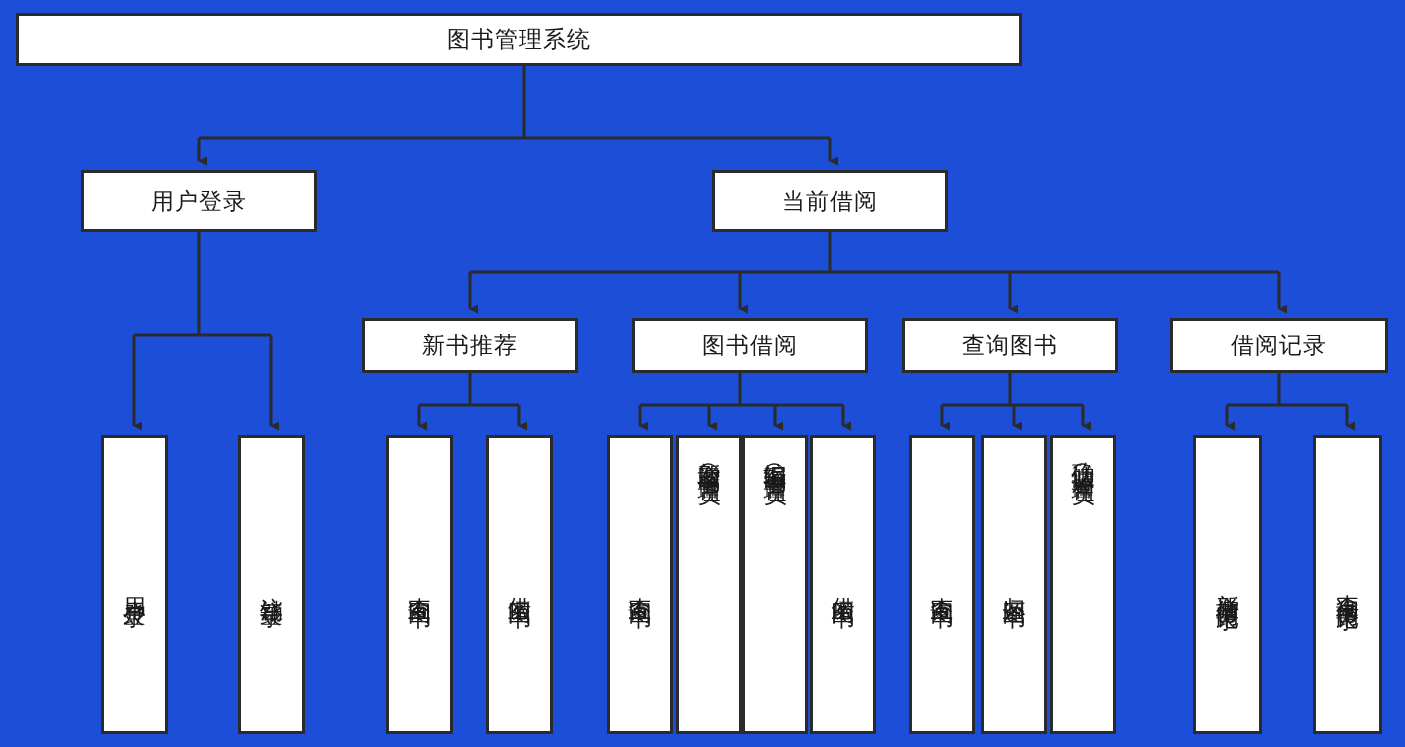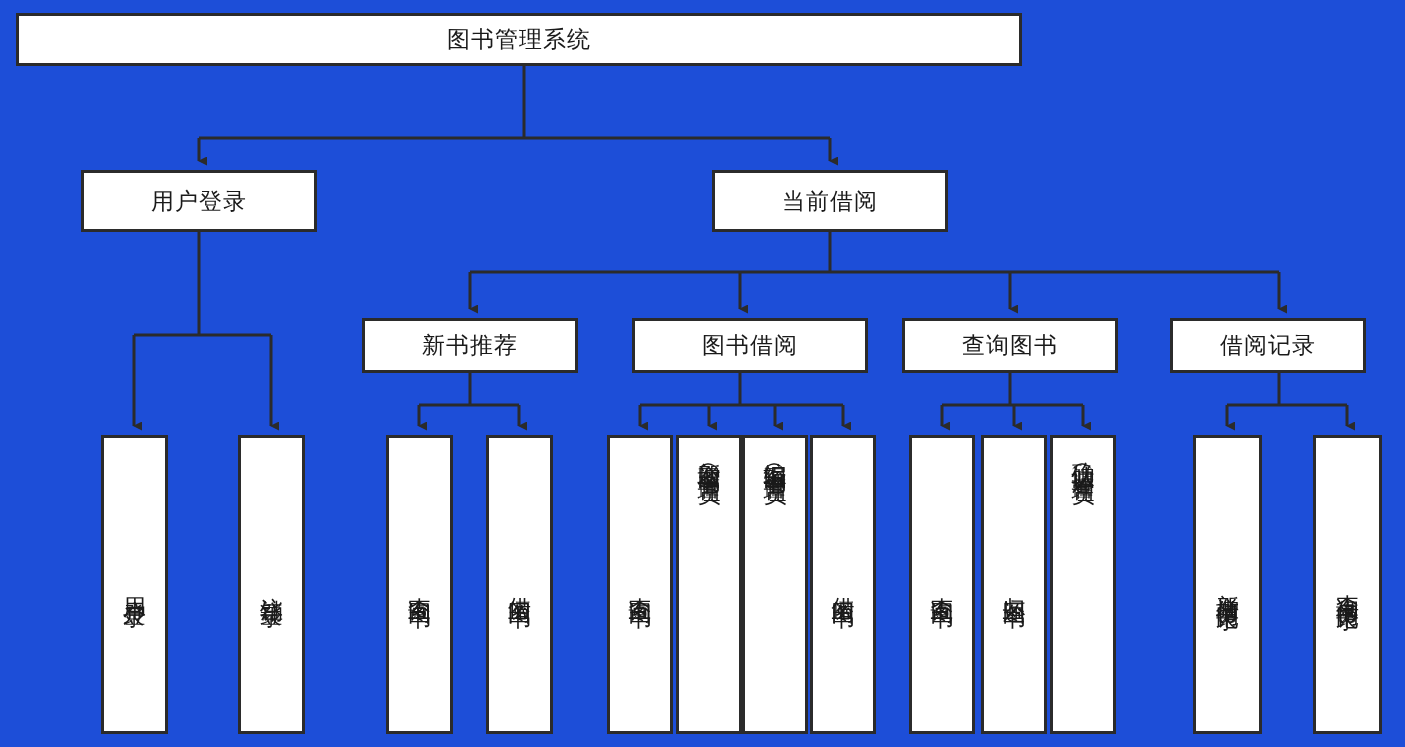--- a/index.html
+++ b/index.html
@@ -134,21 +134,21 @@
       </div>
       <div class="node horiz" style="left: 362px; top: 318px; width: 216px; height: 55px;">
         <span>新书推荐</span>
       </div>
       <div class="node horiz" style="left: 632px; top: 318px; width: 236px; height: 55px;">
         <span>图书借阅</span>
       </div>
       <div class="node horiz" style="left: 902px; top: 318px; width: 216px; height: 55px;">
         <span>查询图书</span>
       </div>
-      <div class="node horiz" style="left: 1170px; top: 318px; width: 196px; height: 55px;">
+      <div class="node horiz" style="left: 1170px; top: 318px; width: 218px; height: 55px;">
         <span>借阅记录</span>
       </div>
       <div class="node vert centered" style="left: 101px; top: 435px; width: 67px; height: 299px;">
         <span class="vtext">用户登录</span>
       </div>
       <div class="node vert centered" style="left: 238px; top: 435px; width: 67px; height: 299px;">
         <span class="vtext">注销登录</span>
       </div>
       <div class="node vert centered" style="left: 386px; top: 435px; width: 67px; height: 299px;">
         <span class="vtext">查询图书</span>

